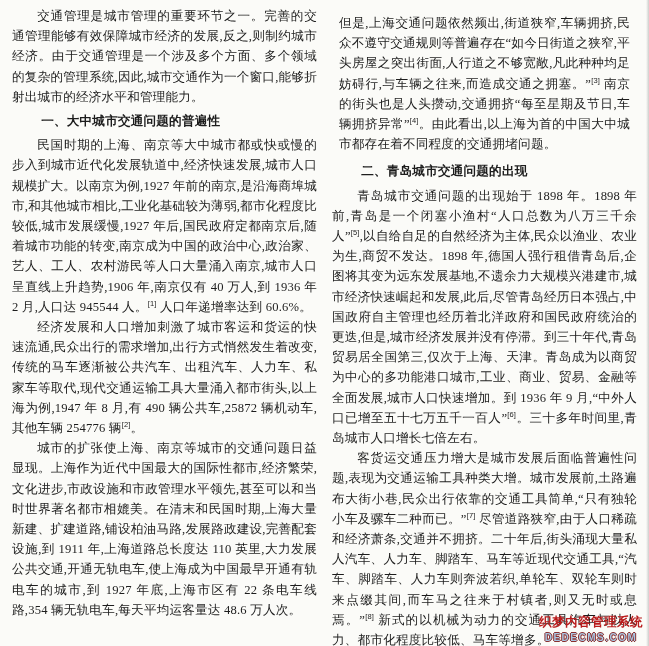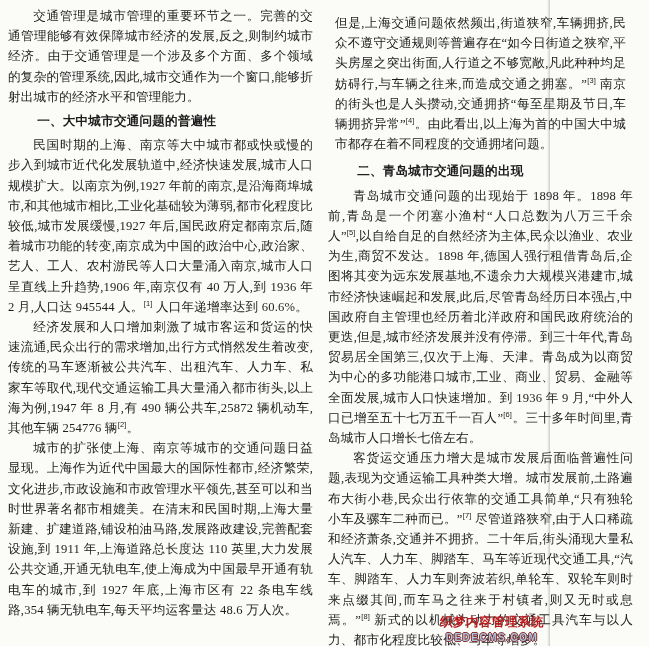--- a/index.html
+++ b/index.html
@@ -3,23 +3,23 @@
 <meta charset="utf-8">
 <style>
   html,body{margin:0;padding:0;}
   body{
     width:649px;height:646px;overflow:hidden;
     background:#fbfbf8;
     font-family:"Liberation Serif","DejaVu Serif",serif;
   }
   .page{
     position:relative;box-sizing:border-box;
-    width:550px;height:646px;
+    width:649px;height:646px;
     padding:6px 8px 0 8px;
-    display:flex;gap:15px;
+    display:flex;gap:15px;justify-content:center;
   }
   .col{
     width:305px;flex:0 0 305px;
     font-size:12.6px;line-height:20.2px;
     color:#1d1d1d;
     text-align:justify;
     text-justify:inter-ideograph;
     letter-spacing:0.2px;
   }
   .col .p{margin:0;text-indent:2em;}

